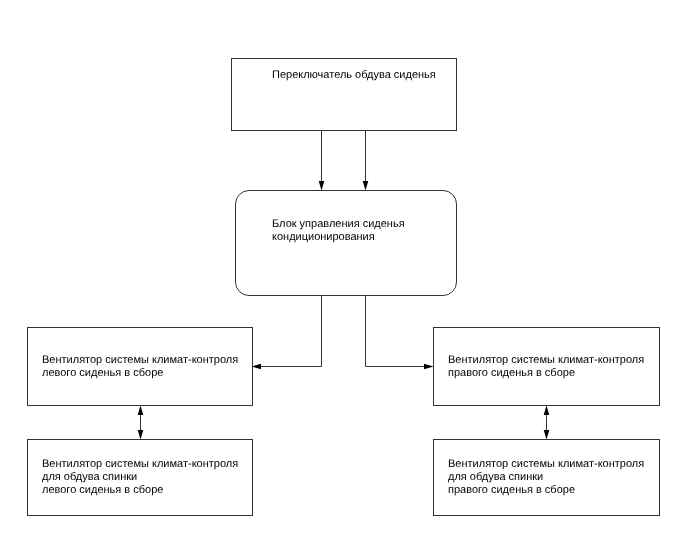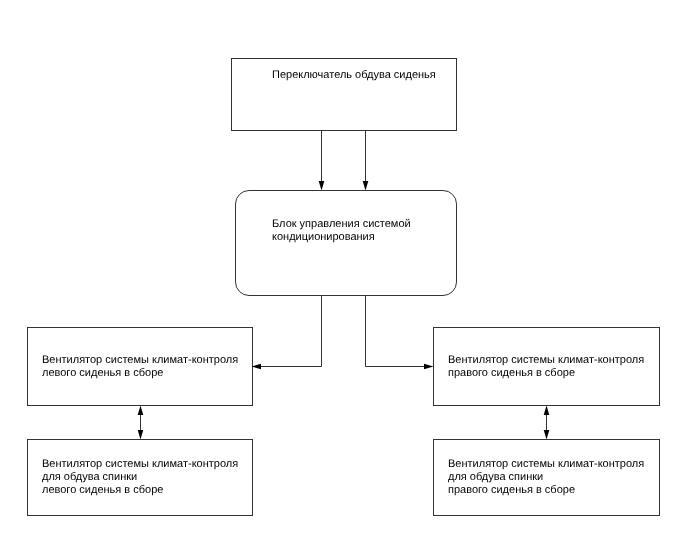--- a/index.html
+++ b/index.html
@@ -68,21 +68,21 @@
 </style>
 </head>
 <body>
 
 <div id="diagram">
 
   <div class="node-box" id="node-switch"></div>
   <div class="node-text" id="label-switch">Переключатель обдува сиденья</div>
 
   <div class="node-box rounded" id="node-control-unit"></div>
-  <div class="node-text" id="label-control-unit">Блок управления системой
+  <div class="node-text" id="label-control-unit">Блок управления сиденья
 кондиционирования</div>
 
   <div class="node-box" id="node-left-seat-fan"></div>
   <div class="node-text" id="label-left-seat-fan">Вентилятор системы климат-контроля
 левого сиденья в сборе</div>
 
   <div class="node-box" id="node-right-seat-fan"></div>
   <div class="node-text" id="label-right-seat-fan">Вентилятор системы климат-контроля
 правого сиденья в сборе</div>
 

